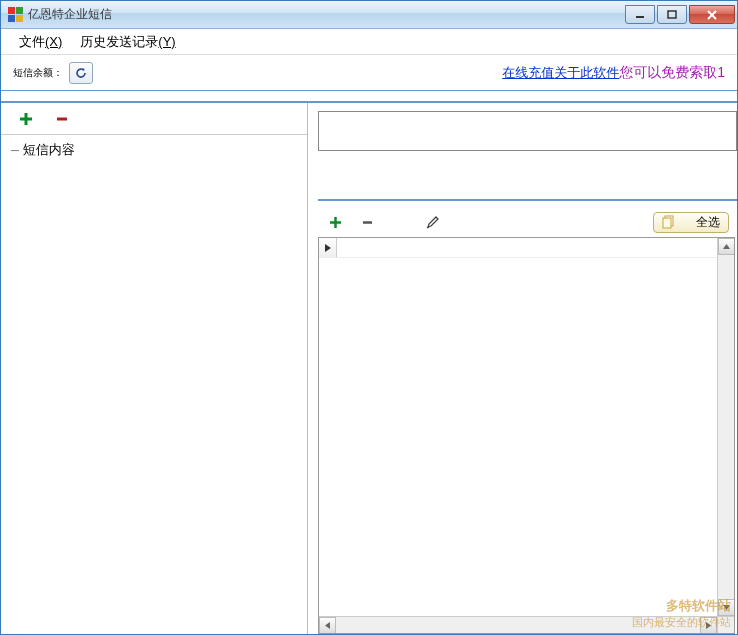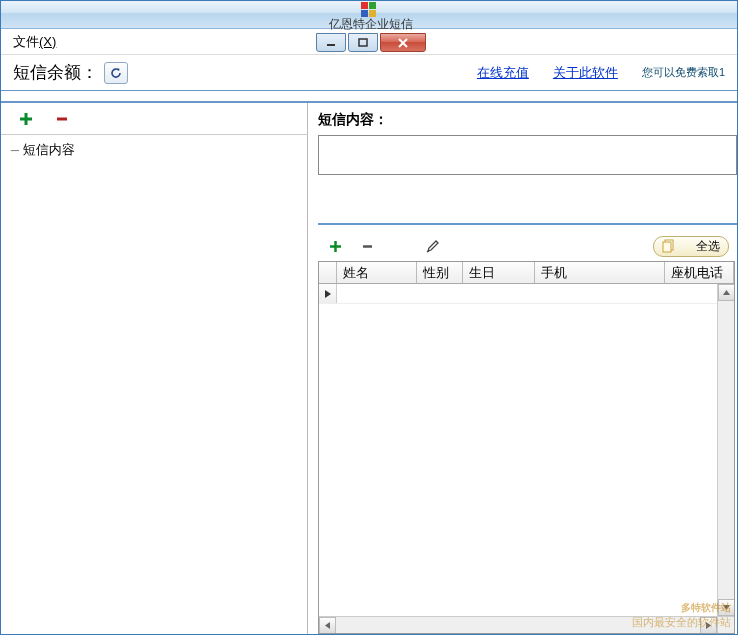--- a/index.html
+++ b/index.html
@@ -1,67 +1,67 @@
 <!DOCTYPE html>
 <html><head>
 <meta charset="utf-8">
 <style>
 * { box-sizing: border-box; }
 body { margin: 0; font-family: "Microsoft YaHei", SimSun, sans-serif; font-size: 13px; background: #fff; }
 .window { width: 738px; height: 635px; border: 1px solid #3a7ab8; display: flex; flex-direction: column; background: #fff; position: relative; overflow: hidden; }
-.titlebar { height: 28px; background: linear-gradient(to bottom, #eaf3fb 0%, #d1e5f5 45%, #b8d6ee 46%, #cfe3f4 100%); border-bottom: 1px solid #8fb4d9; display: flex; align-items: center; padding: 0 2px 0 6px; flex-direction: column; }
+.titlebar { height: 28px; background: linear-gradient(to bottom, #eaf3fb 0%, #d1e5f5 45%, #b8d6ee 46%, #cfe3f4 100%); border-bottom: 1px solid #8fb4d9; display: flex; align-items: center; padding: 0 2px 0 6px; }
 .titlebar-icon { width: 16px; height: 16px; margin-right: 5px; display: flex; }
 .titlebar-icon .sq { width: 7px; height: 7px; margin: 0.5px; }
 .titlebar-title { flex: 1; color: #333; font-size: 12px; }
 .win-btns { display: flex; gap: 2px; }
 .win-btn { width: 30px; height: 19px; border: 1px solid #5a7fa8; border-radius: 0 0 3px 3px; display: flex; align-items: center; justify-content: center; cursor: pointer; }
 .win-btn.min, .win-btn.max { background: linear-gradient(to bottom, #e8f0f8, #c5daee); }
 .win-btn.close { width: 46px; background: linear-gradient(to bottom, #e9aaa0 0%, #d9695a 45%, #c84b3a 46%, #d8705f 100%); border-color: #a04030; }
 .win-btn svg { pointer-events: none; }
-.menubar { height: 26px; display: flex; align-items: center; padding: 0 6px; gap: 6px; border-bottom: 1px solid #ddd; }
+.menubar { height: 26px; display: flex; align-items: center; padding: 0 12px; gap: 6px; border-bottom: 1px solid #ddd; }
 .menu-item { padding: 2px 6px; cursor: pointer; font-size: 13px; }
 .topbar { height: 36px; display: flex; align-items: center; padding: 0 12px; border-bottom: 1px solid #6a97c9; gap: 6px; }
-.balance-label { font-size: 17px; }
+.balance-label { font-size: 10px; }
 .refresh-btn { width: 24px; height: 22px; border: 1px solid #8fa8c4; background: linear-gradient(to bottom,#fdfdfd,#e6edf4); border-radius: 3px; display: flex; align-items: center; justify-content: center; cursor: pointer; }
-.top-links { margin-left: auto; display: flex; gap: 24px; align-items: center; }
+.top-links { margin-left: auto; display: flex; align-items: center; }
 .top-links a { color: #0033cc; text-decoration: underline; cursor: pointer; font-size: 13px; }
-.free-txt { color: #0c4a6e; font-size: 11px; }
+.free-txt { color: #a21caf; font-size: 14px; }
 .content { flex: 1; display: flex; border-top: 2px solid #6a97c9; margin-top: 10px; overflow: hidden; }
 .left-panel { width: 307px; border-right: 1px solid #bbb; display: flex; flex-direction: column; }
 .left-toolbar { height: 32px; border-bottom: 1px solid #ccc; display: flex; align-items: center; padding: 0 16px; gap: 18px; }
 .icon-btn { cursor: pointer; display: flex; align-items: center; justify-content: center; width: 18px; height: 18px; }
 .tree { flex: 1; padding: 6px 10px; }
 .tree-root { display: flex; align-items: center; gap: 4px; cursor: pointer; }
 .tree-line { color: #888; font-family: monospace; }
 .right-panel { flex: 1; display: flex; flex-direction: column; padding: 8px 0 0 10px; overflow: hidden; }
 .msg-label { font-weight: bold; font-size: 14px; margin-bottom: 6px; }
 .msg-input { width: 100%; height: 40px; border: 1px solid #888; background: #fff; padding: 4px; font-size: 13px; resize: none; }
 .sep { height: 2px; background: #6a97c9; margin: 48px -2px 6px 0; }
 .rec-toolbar { height: 30px; display: flex; align-items: center; gap: 14px; padding: 0 8px; }
 .spacer { flex: 1; }
-.select-all { display: flex; align-items: center; gap: 20px; border: 1px solid #c0b070; background: linear-gradient(to bottom,#fffef6,#f4ecc9); padding: 1px 8px; border-radius: 10px; cursor: pointer; font-size: 12px; }
+.select-all { display: flex; align-items: center; gap: 20px; border: 1px solid #c0b070; background: linear-gradient(to bottom,#fffef6,#f4ecc9); padding: 1px 8px; border-radius: 4px; cursor: pointer; font-size: 12px; }
 .grid-wrap { flex: 1; border: 1px solid #999; margin-right: 2px; display: flex; flex-direction: column; background: #fff; overflow: hidden; }
 .grid-header { display: flex; height: 22px; background: linear-gradient(to bottom,#fdfdfd,#eee); border-bottom: 1px solid #aaa; }
 .gh { border-right: 1px solid #bbb; padding: 2px 6px; font-size: 13px; overflow: hidden; white-space: nowrap; }
 .gh.rowhead { width: 18px; padding: 0; }
 .grid-body { flex: 1; position: relative; display: flex; }
 .grid-rows { flex: 1; }
 .grid-row { display: flex; height: 20px; border-bottom: 1px solid #eee; }
 .grid-row .rowhead-cell { width: 18px; border-right: 1px solid #ccc; background: linear-gradient(to bottom,#fdfdfd,#eee); display: flex; align-items: center; justify-content: center; }
 .vscroll { width: 17px; background: #efefef; border-left: 1px solid #ccc; position: relative; }
 .vscroll .arrow, .hscroll .arrow { width: 17px; height: 17px; background: linear-gradient(to bottom,#fdfdfd,#dcdcdc); border: 1px solid #bbb; display: flex; align-items: center; justify-content: center; cursor: pointer; }
 .vscroll .arrow.down { position: absolute; bottom: 0; }
 .hscroll { height: 17px; background: #efefef; border-top: 1px solid #ccc; display: flex; }
 .hscroll .arrow.right { margin-left: auto; }
 .hscroll .track { flex: 1; }
 .corner { width: 17px; height: 17px; background: #efefef; border-left: 1px solid #ccc; border-top: 1px solid #ccc; }
 .grid-bottom { display: flex; }
 .watermark { position: absolute; top: 300px; left: 0; width: 100%; text-align: center; font-size: 32px; font-weight: bold; color: rgba(120,120,120,0.22); font-style: italic; pointer-events: none; font-family: Arial, sans-serif; }
 .bottom-badge { position: absolute; right: 6px; bottom: 4px; color: rgba(200,140,30,0.6); font-size: 11px; text-align: right; pointer-events: none; }
-.bottom-badge .t1 { font-size: 10px; font-weight: bold; }
+.bottom-badge .t1 { font-size: 13px; font-weight: bold; }
 </style>
 </head>
 <body>
 
 <div class="window">
 
   <div class="titlebar">
     <span class="titlebar-icon">
       <span style="display:grid;grid-template-columns:7px 7px;grid-template-rows:7px 7px;gap:1px;">
         <span class="sq" style="background:#e03030"></span>
@@ -86,20 +86,21 @@
           <svg width="12" height="10">
             <line x1="2" y1="1" x2="10" y2="9" stroke="#fff" stroke-width="2"></line>
             <line x1="10" y1="1" x2="2" y2="9" stroke="#fff" stroke-width="2"></line>
           </svg>
         </div>
     </div>
   </div>
 
   <div class="menubar">
     <span class="menu-item"><span>文件</span><span style="text-decoration:underline;">(X)</span></span>
+    <span class="menu-item"><span>历史发送记录</span><span style="text-decoration:underline;">(Y)</span></span>
   </div>
 
   <div class="topbar">
     <span class="balance-label">短信余额：</span>
     <span class="refresh-btn">
       <svg width="14" height="14" viewBox="0 0 14 14">
           <path d="M11 7a4 4 0 1 1-1.2-2.8" fill="none" stroke="#2a4a8a" stroke-width="1.6"></path>
           <path d="M10 2 L10.5 4.5 L8 4 Z" fill="#2a4a8a"></path>
         </svg>
     </span>
@@ -128,21 +129,20 @@
       </div>
       <div class="tree">
         <div class="tree-root">
           <span class="tree-line">─</span>
           <span>短信内容</span>
         </div>
       </div>
     </div>
 
     <div class="right-panel">
-      <div class="msg-label">短信内容：</div>
       <textarea class="msg-input" value="" style=""></textarea>
 
       <div class="sep"></div>
 
       <div class="rec-toolbar">
         <span class="icon-btn">
           <svg width="13" height="13">
               <line x1="6.5" y1="1" x2="6.5" y2="12" stroke="#0a8a2a" stroke-width="2.5"></line>
               <line x1="1" y1="6.5" x2="12" y2="6.5" stroke="#0a8a2a" stroke-width="2.5"></line>
             </svg>
@@ -163,28 +163,20 @@
         <span class="select-all">
           <svg width="14" height="14" viewBox="0 0 14 14">
               <rect x="3" y="1" width="8" height="10" fill="#fff" stroke="#c9a23a" stroke-width="1"></rect>
               <rect x="1" y="3" width="8" height="10" fill="#fffbe6" stroke="#c9a23a" stroke-width="1"></rect>
             </svg>
           <span>全选</span>
         </span>
       </div>
 
       <div class="grid-wrap">
-        <div class="grid-header">
-          <div class="gh rowhead"></div>
-          <div class="gh" style="width:80px">姓名</div>
-          <div class="gh" style="width:46px">性别</div>
-          <div class="gh" style="width:72px">生日</div>
-          <div class="gh" style="width:130px">手机</div>
-          <div class="gh" style="flex:1">座机电话</div>
-        </div>
         <div class="grid-body">
           <div class="grid-rows">
             <div class="grid-row">
               <div class="rowhead-cell">
                 <svg width="8" height="10">
                     <path d="M1 1 L7 5 L1 9 Z" fill="#333"></path>
                   </svg>
               </div>
             </div>
           </div>

